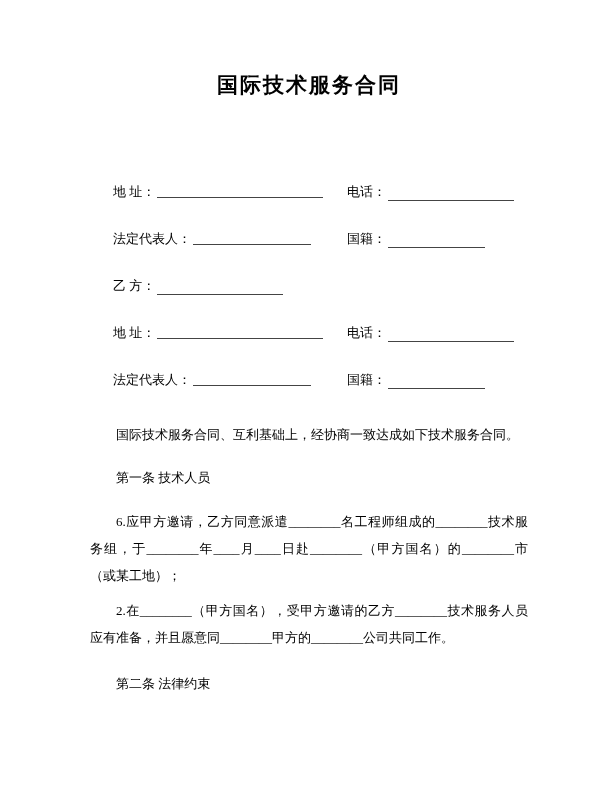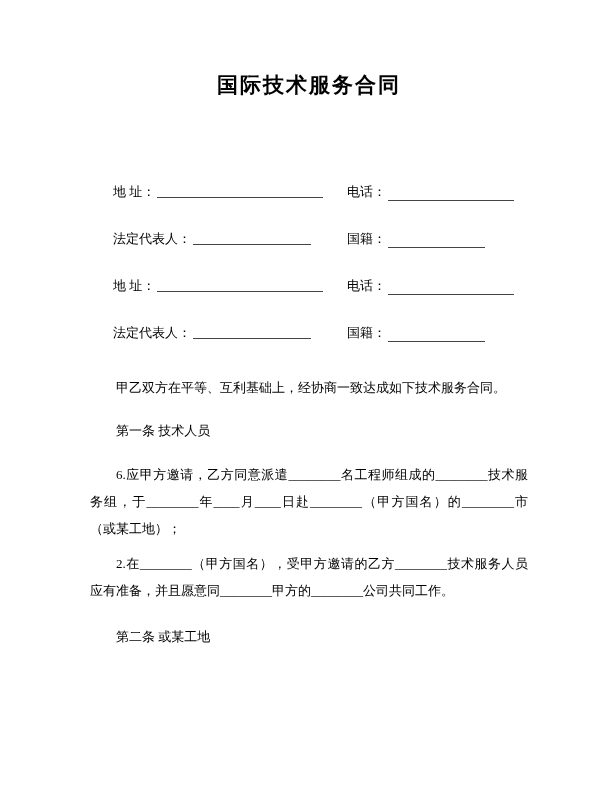--- a/index.html
+++ b/index.html
@@ -82,42 +82,46 @@
 
   <div class="form-row">
     <span class="form-group-left">
       <span class="form-label">法定代表人：</span>
       <span class="blank w-rep"></span>
     </span>
     <span class="form-label">国籍：</span>
     <span class="blank w-nat"></span>
   </div>
 
+  <div class="form-row">
+    <span class="form-label">乙 方：</span>
+    <span class="blank w-name"></span>
+  </div>
 
   <div class="form-row">
     <span class="form-group-left">
       <span class="form-label">地 址：</span>
       <span class="blank w-addr"></span>
     </span>
     <span class="form-label">电话：</span>
     <span class="blank w-phone"></span>
   </div>
 
   <div class="form-row">
     <span class="form-group-left">
       <span class="form-label">法定代表人：</span>
       <span class="blank w-rep"></span>
     </span>
     <span class="form-label">国籍：</span>
     <span class="blank w-nat"></span>
   </div>
 
-  <p class="para intro">甲乙双方在平等、互利基础上，经协商一致达成如下技术服务合同。</p>
+  <p class="para intro">国际技术服务合同、互利基础上，经协商一致达成如下技术服务合同。</p>
 
   <p class="para heading-1">第一条 技术人员</p>
 
   <p class="para clause-1">6.应甲方邀请，乙方同意派遣________名工程师组成的________技术服务组，于________年____月____日赴________（甲方国名）的________市（或某工地）；</p>
 
   <p class="para clause-2">2.在________（甲方国名），受甲方邀请的乙方________技术服务人员应有准备，并且愿意同________甲方的________公司共同工作。</p>
 
-  <p class="para heading-2">第二条 或某工地</p>
+  <p class="para heading-2">第二条 法律约束</p>
 
 </div>
 
 </body></html>

